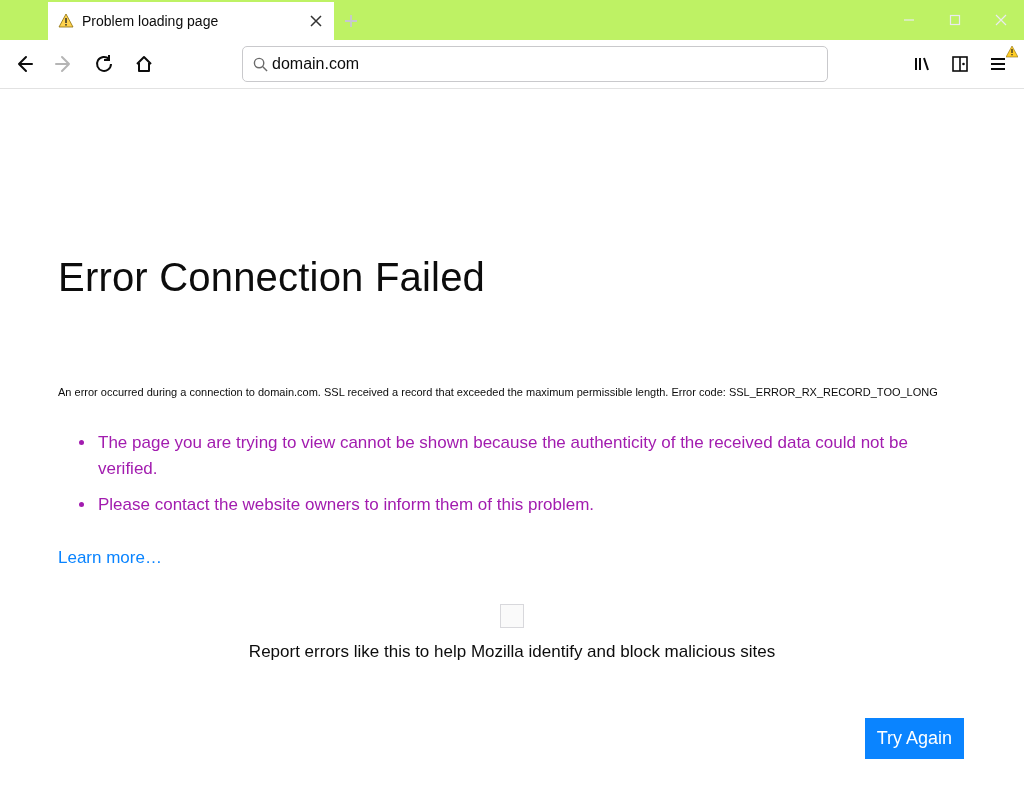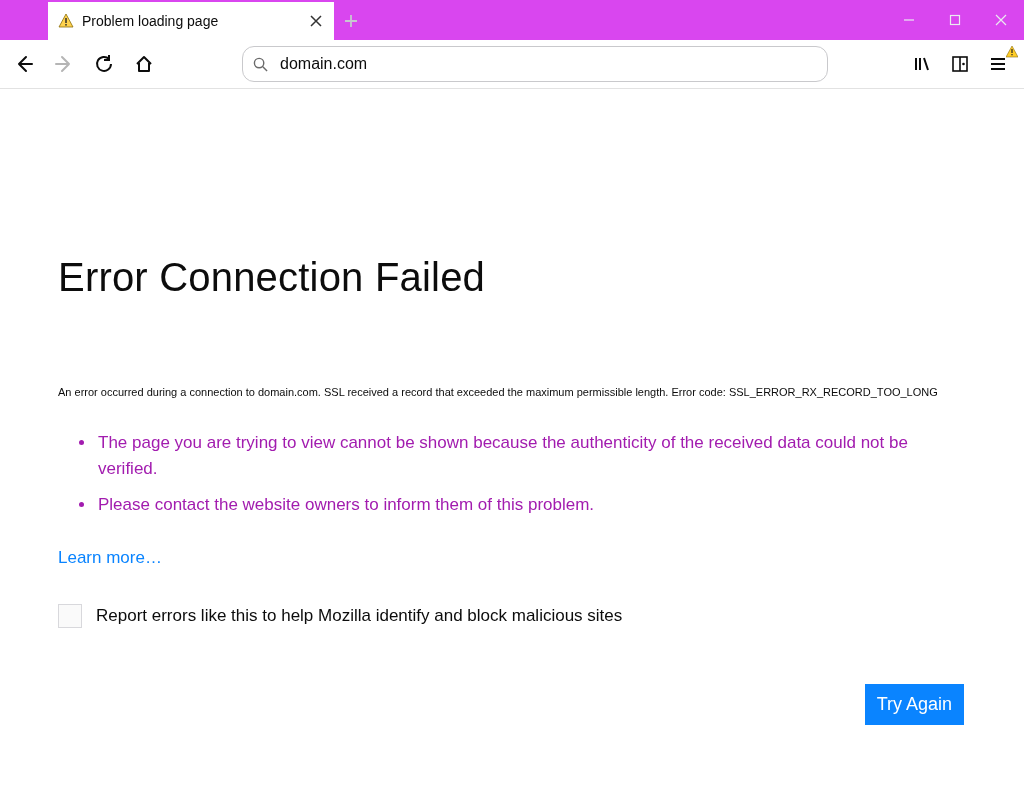--- a/index.html
+++ b/index.html
@@ -1,52 +1,52 @@
 <!DOCTYPE html>
 <html><head>
   <meta charset="utf-8">
   <style>
     * { margin:0; padding:0; box-sizing:border-box; }
     html,body { width:1024px; height:795px; font-family:"Segoe UI",Arial,sans-serif; background:#fff; overflow:hidden; }
     
-    .titlebar { height:40px; background:#d946ef; display:flex; align-items:flex-end; }
+    .titlebar { height:40px; background:#bef264; display:flex; align-items:flex-end; }
     .tab-gap-left { width:48px; height:40px; }
     .tab { height:38px; width:286px; background:#fff; margin-top:2px; display:flex; align-items:center; padding:0 10px; gap:8px; }
     .tab-title { flex:1; font-size:14px; color:#0c0c0c; }
     .tab-close { width:16px; height:16px; display:flex; align-items:center; justify-content:center; color:#333; }
     .tab-close svg { width:12px; height:12px; }
     .newtab { width:34px; height:38px; margin-top:2px; display:flex; align-items:center; justify-content:center; color:#c7c7d0; }
     .newtab svg { width:16px; height:16px; }
     .window-controls { margin-left:auto; display:flex; }
     .wc-btn { width:46px; height:40px; display:flex; align-items:center; justify-content:center; color:#eaeaf0; }
     .wc-btn svg { width:12px; height:12px; }
     
     .warn-icon { width:16px; height:16px; }
     .warn-tri svg { width:16px; height:16px; }
     
     .navbar { height:49px; background:#fff; display:flex; align-items:center; padding:0 6px; gap:4px; border-bottom:1px solid #e2e2e2; }
     .nav-btn { width:36px; height:36px; display:flex; align-items:center; justify-content:center; color:#0c0c0c; border-radius:3px; }
     .nav-btn.disabled { color:#b5b5b5; }
     .nav-btn svg { width:18px; height:18px; }
     .spacer-sm { width:72px; }
-    .urlbar { flex:1; max-width:586px; height:36px; border:1px solid #c9c9cc; border-radius:12px; display:flex; align-items:center; padding:0 10px; gap:12px; }
+    .urlbar { flex:1; max-width:586px; height:36px; border:1px solid #c9c9cc; border-radius:5px; display:flex; align-items:center; padding:0 10px; gap:4px; }
     .urlbar svg.mag { width:15px; height:15px; color:#6a6a6a; }
     .url-text { font-size:16px; color:#0c0c0c; }
     .right-icons { margin-left:auto; display:flex; align-items:center; gap:2px; padding-right:2px; }
     .menu-wrap { position:relative; }
     .menu-warn { position:absolute; right:-2px; top:-2px; }
     .menu-warn svg { width:12px; height:12px; }
     
     .content { padding:56px 58px 0 58px; }
     h1.title { font-size:40px; font-weight:400; color:#0c0c0c; letter-spacing:0.2px; padding-top:110px; }
     .desc { font-size:11px; color:#0c0c0c; margin-top:84px; line-height:1.6; max-width:910px; }
     .bullets { margin:28px 0 0 38px; max-width:870px; }
     .bullets li { font-size:17px; color:#a21caf; line-height:1.55; margin-bottom:10px; padding-left:2px; }
     .learn { display:inline-block; margin-top:19px; font-size:17px; color:#0a84ff; }
-    .report-row { display:flex; align-items:center; gap:14px; margin-top:36px; }
+    .report-row { display:flex; align-items:center; gap:14px; margin-top:36px;flex-direction:column; }
     .checkbox { width:24px; height:24px; border:1px solid #d8d8dc; background:#fafafa; }
     .report-text { font-size:17px; color:#0c0c0c; }
     .action-row { display:flex; justify-content:flex-end; margin-top:56px; padding-right:2px; }
     .try-btn { background:#0a84ff; color:#fff; font-size:18px; padding:10px 12px; border:none; }
   </style>
 </head>
 <body>
 
 <div class="titlebar">
   <div class="tab-gap-left"></div>

